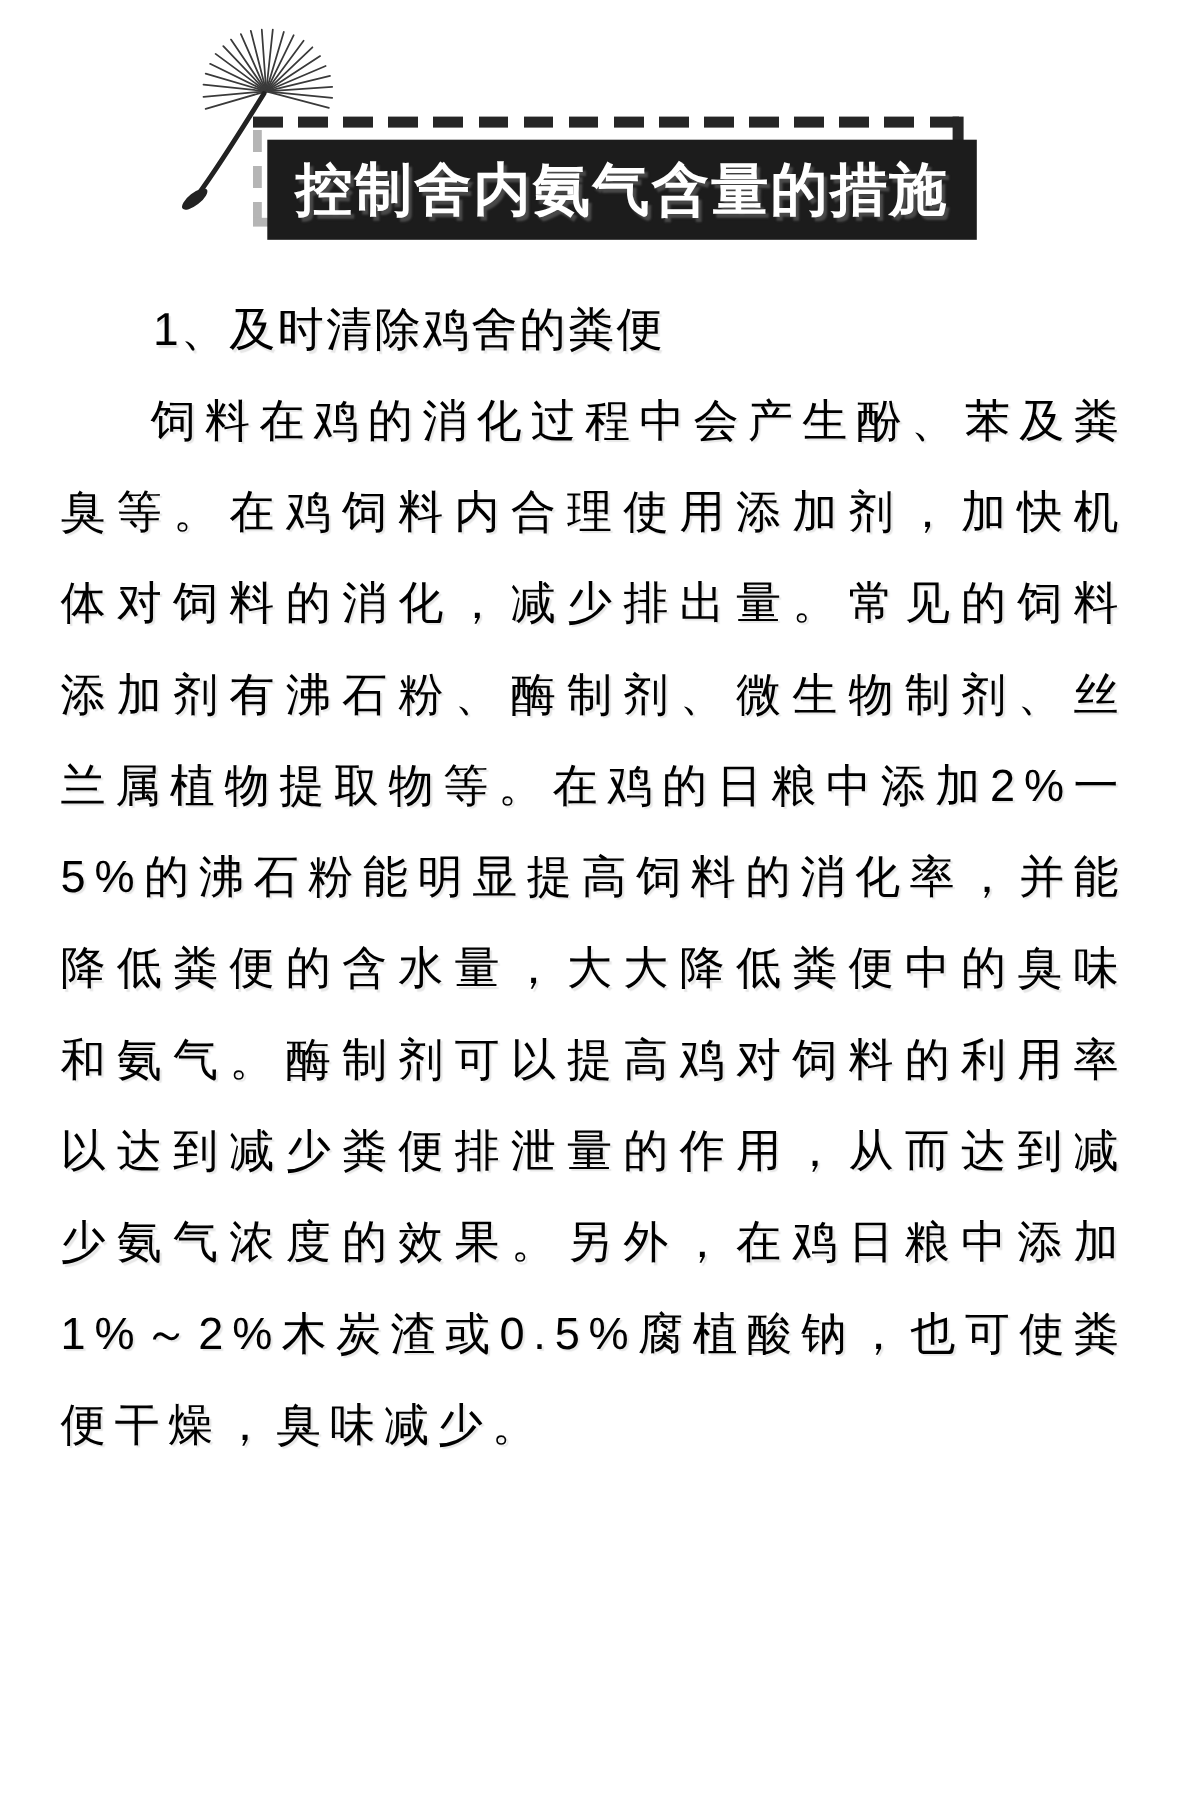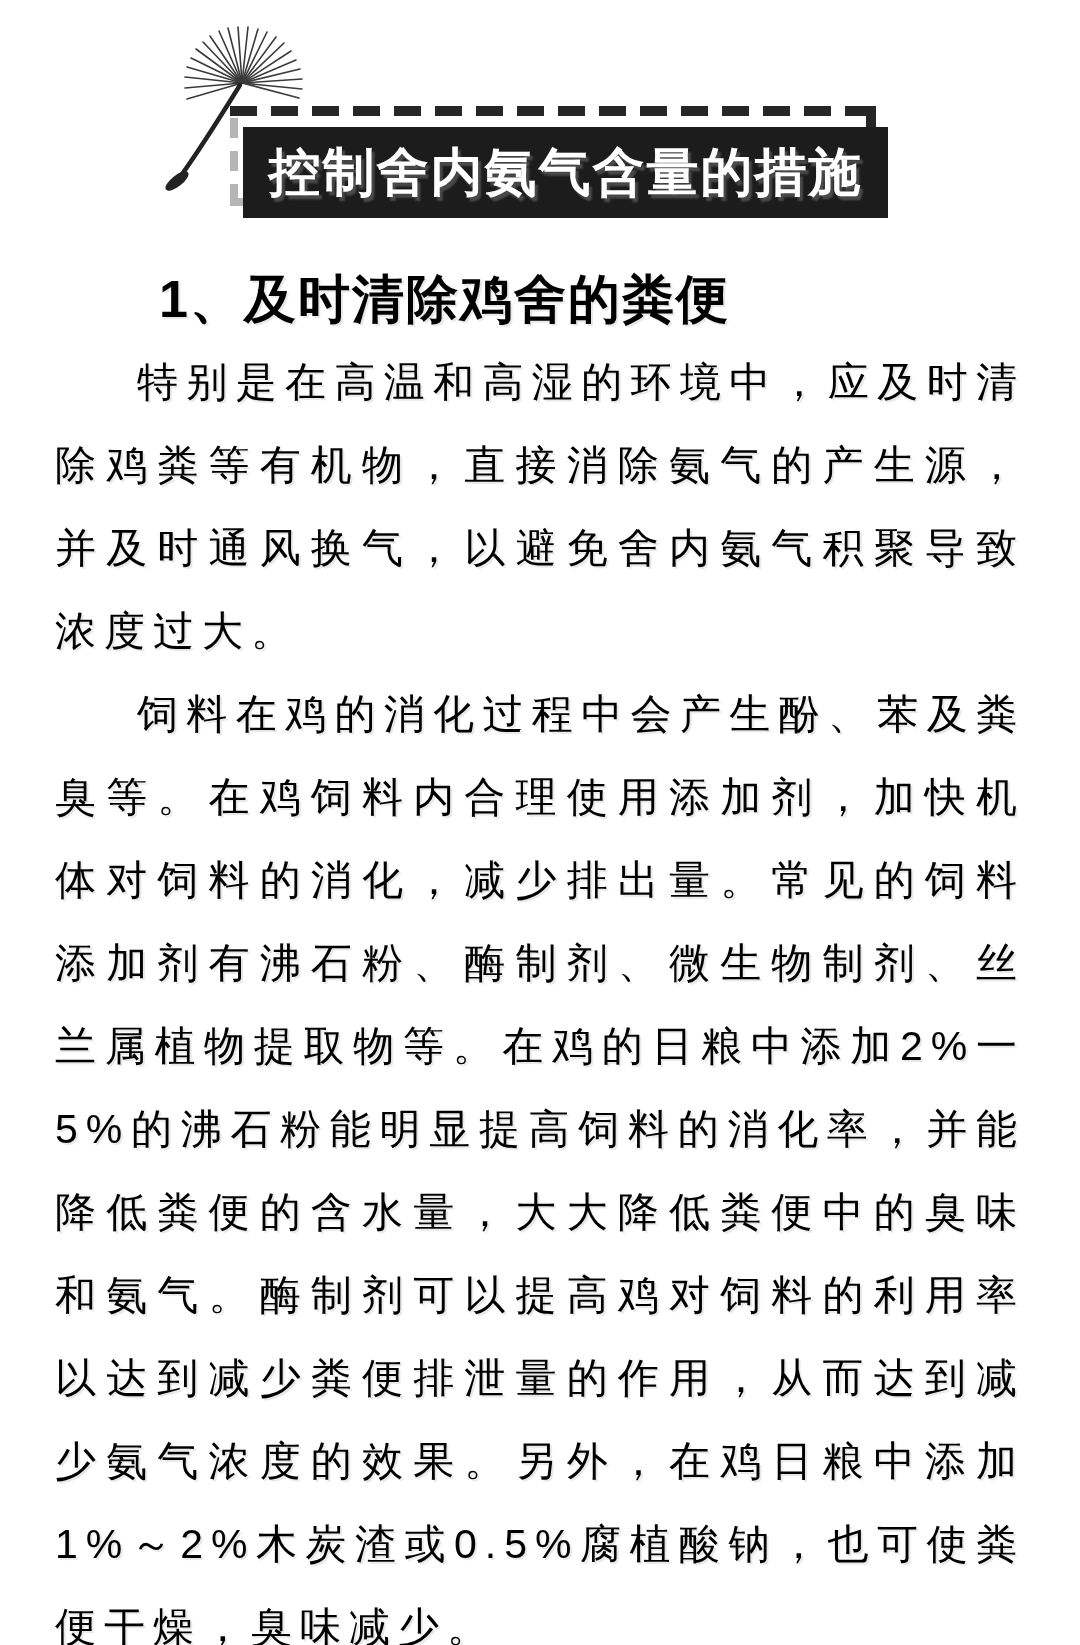--- a/index.html
+++ b/index.html
@@ -71,22 +71,22 @@
 
   
   .article {
     padding: 0 55px;
     color: #000000;
     font-size: 41px;
     line-height: 83px;
     text-shadow: 2px 2px 1px rgba(120,120,120,0.18);
   }
   .article h2 {
-    font-size: 52px;
-    font-weight: 700;
+    font-size: 42px;
+    font-weight: 400;
     letter-spacing: 2px;
     text-indent: 2em;
     line-height: 83px;
   }
   .article p {
     text-align: justify;
     text-indent: 2em;
     letter-spacing: 8px;
     line-height: 83px;
   }
@@ -134,21 +134,20 @@
 
     <div class="banner">
       <span class="title">控制舍内氨气含量的措施</span>
     </div>
   </div>
 
   <div class="article">
 
     <section>
       <h2>1、及时清除鸡舍的粪便</h2>
-      <p>特别是在高温和高湿的环境中，应及时清除鸡粪等有机物，直接消除氨气的产生源，并及时通风换气，以避免舍内氨气积聚导致浓度过大。</p>
     </section>
 
     <section>
       <p>饲料在鸡的消化过程中会产生酚、苯及粪臭等。在鸡饲料内合理使用添加剂，加快机体对饲料的消化，减少排出量。常见的饲料添加剂有沸石粉、酶制剂、微生物制剂、丝兰属植物提取物等。在鸡的日粮中添加2%一5%的沸石粉能明显提高饲料的消化率，并能降低粪便的含水量，大大降低粪便中的臭味和氨气。酶制剂可以提高鸡对饲料的利用率以达到减少粪便排泄量的作用，从而达到减少氨气浓度的效果。另外，在鸡日粮中添加1%～2%木炭渣或0.5%腐植酸钠，也可使粪便干燥，臭味减少。</p>
     </section>
 
   </div>
 </div>
 
 </body></html>

